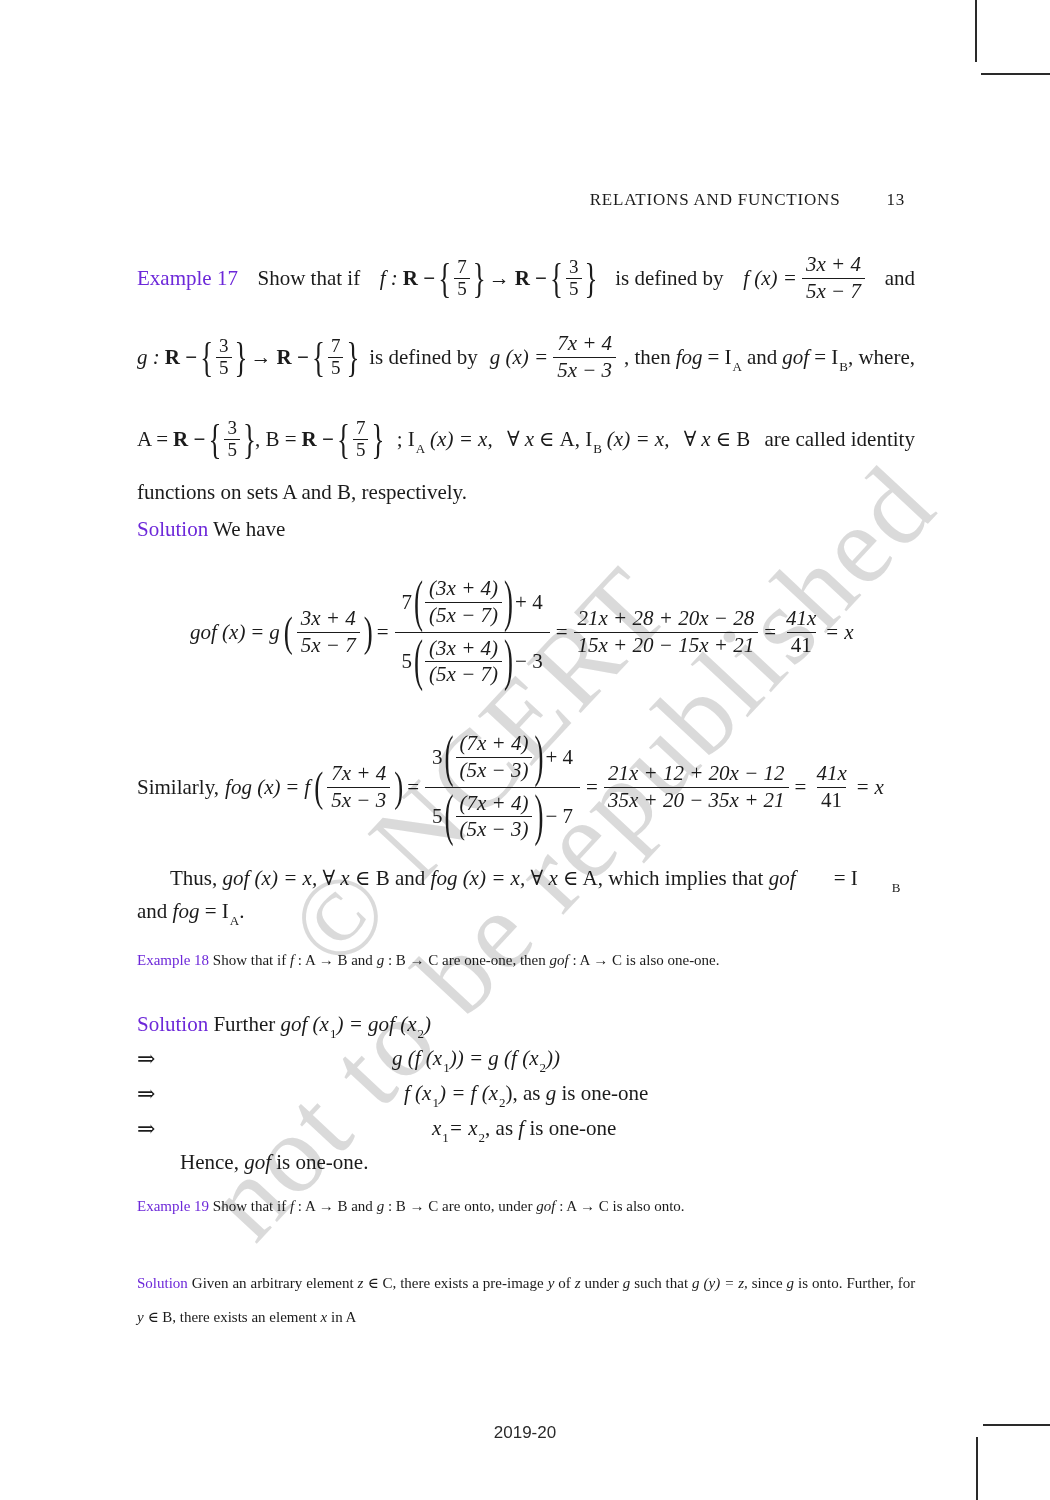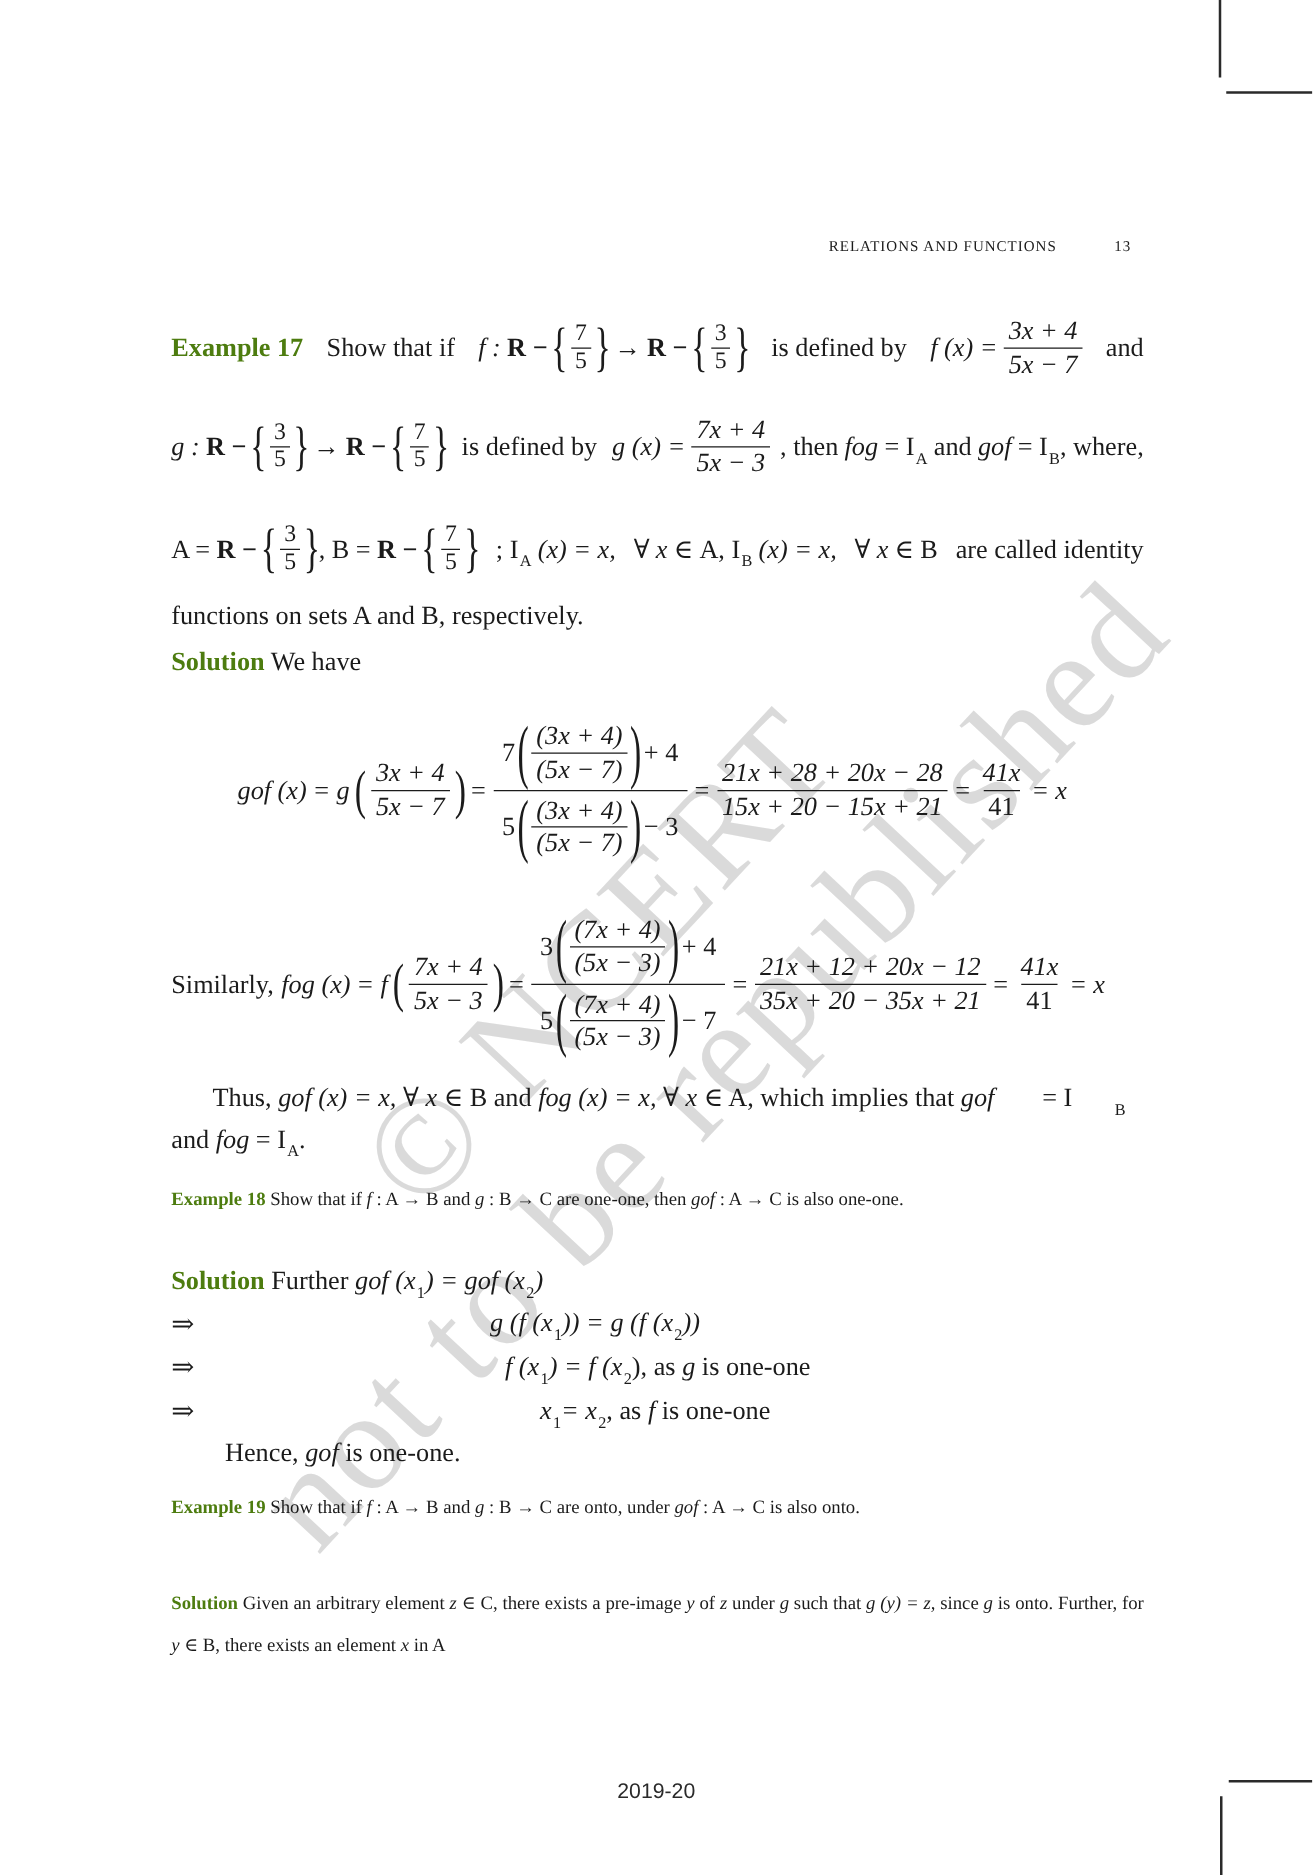--- a/index.html
+++ b/index.html
@@ -2,29 +2,29 @@
 <html><head>
 <meta charset="utf-8">
 <style>
   * { margin:0; padding:0; box-sizing:border-box; }
   html,body { background:#fff; }
   .page {
     position:relative; width:1050px; height:1500px; background:#ffffff;
     font-family:"Liberation Serif","DejaVu Serif",serif; color:#1b1b1b; overflow:hidden;
   }
   .content { position:absolute; inset:0; z-index:1; }
-  .blue { color:#4d7c0f; font-weight:700; }
+  .blue { color:#6d28d9; font-weight:400; }
   .it { font-style:italic; }
   .bold { font-weight:700; }
   .sub { font-size:13px; position:relative; top:7px; margin-left:1px; }
   .pair { display:inline-flex; align-items:baseline; white-space:nowrap; }
   .tight { margin-left:-4px; }
 
   .header { position:absolute; top:190px; left:0; width:905px; display:flex;
-            justify-content:flex-end; gap:46px; font-size:12px; letter-spacing:0.8px; }
+            justify-content:flex-end; gap:46px; font-size:17px; letter-spacing:0.8px; }
 
   .mline { position:absolute; left:137px; width:778px; height:78px; display:flex;
            align-items:center; justify-content:space-between; font-size:21px; }
   .g { display:flex; align-items:center; gap:5px; }
   .pline { position:absolute; left:137px; font-size:21px; white-space:nowrap; }
   .para  { position:absolute; left:137px; width:778px; font-size:15px;
            line-height:33px; text-align:justify; }
 
   .eq { position:absolute; display:flex; align-items:center; gap:6px; font-size:21px; }
   .frac { display:inline-flex; flex-direction:column; align-items:center; vertical-align:middle; }

